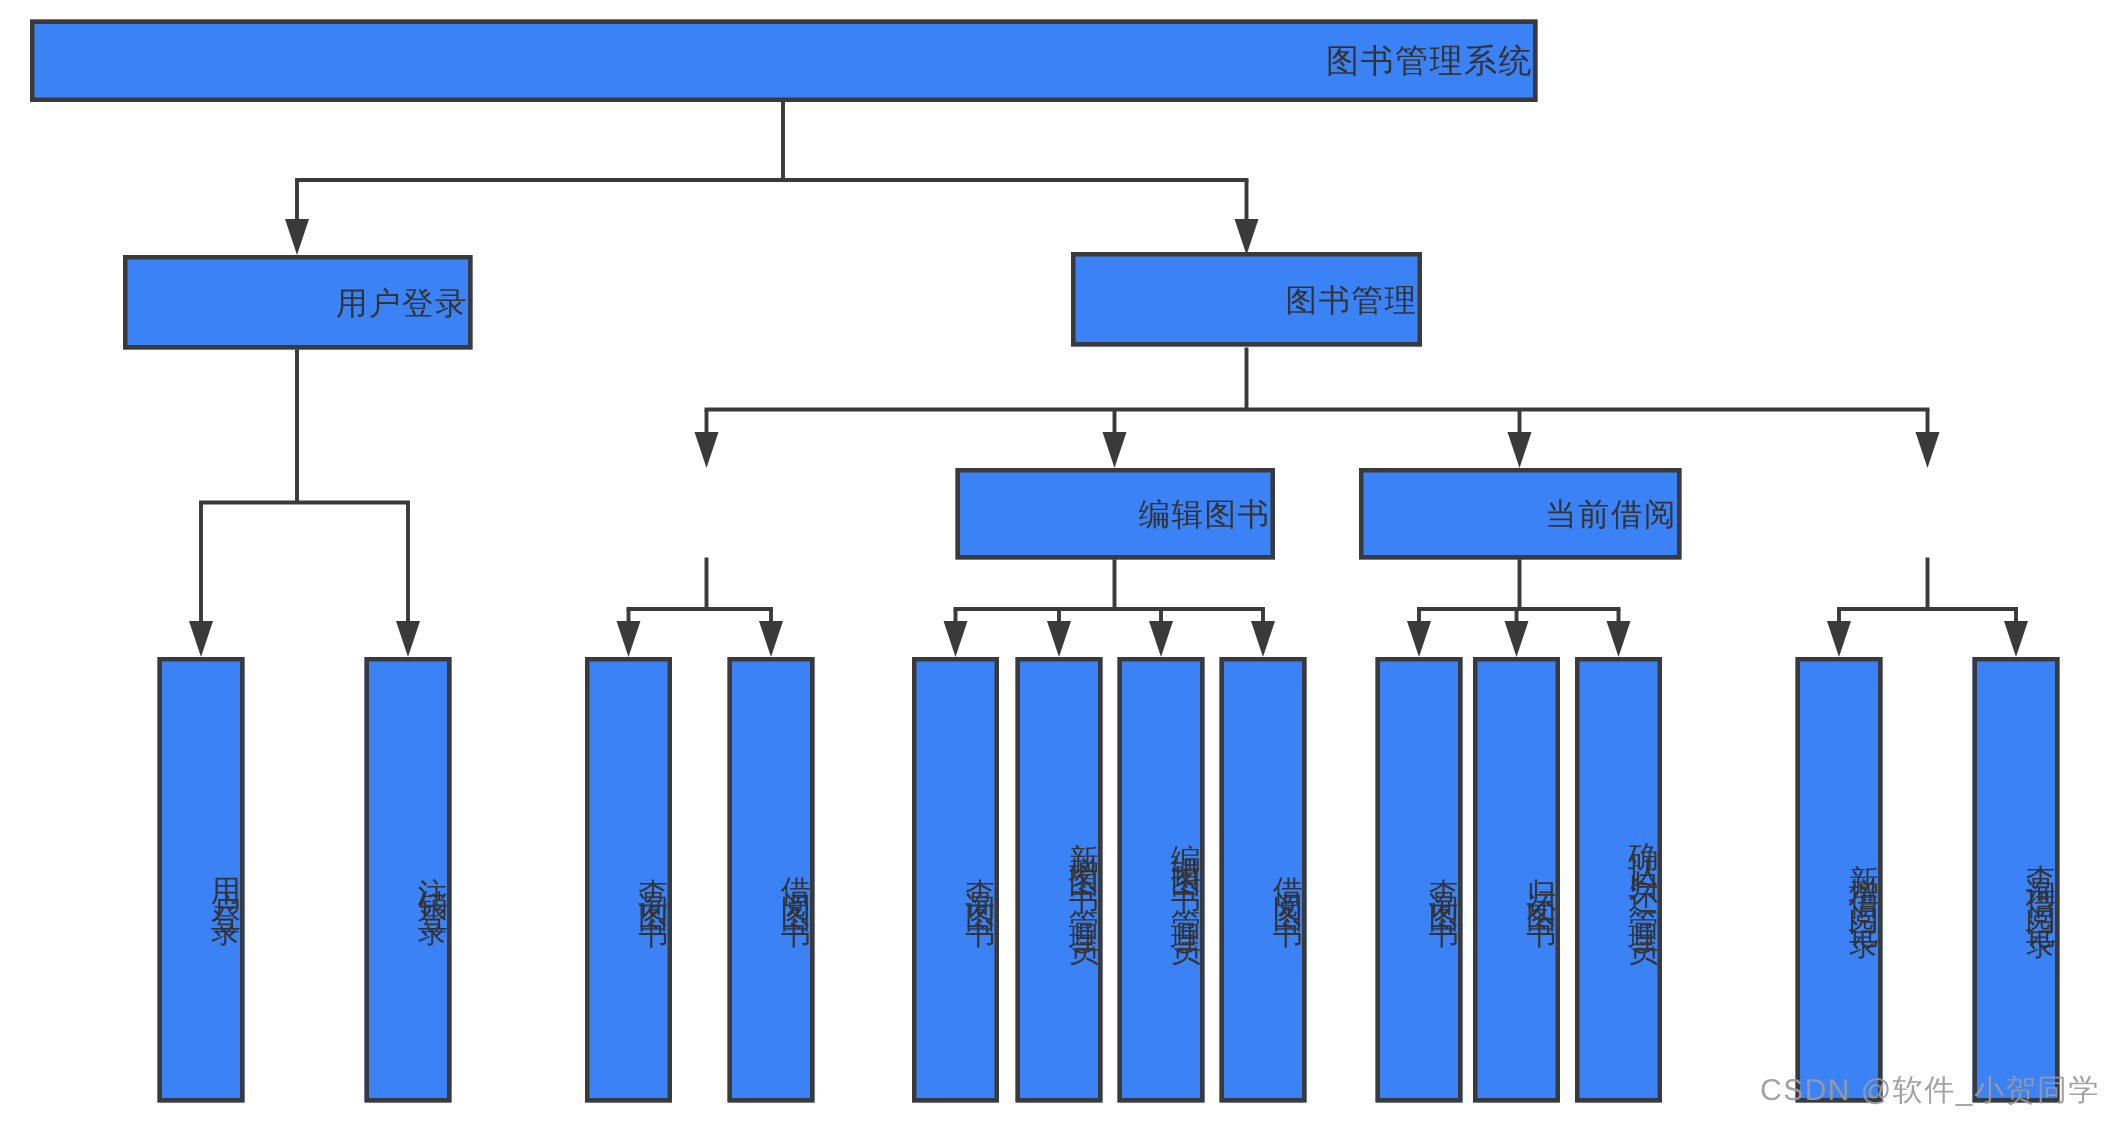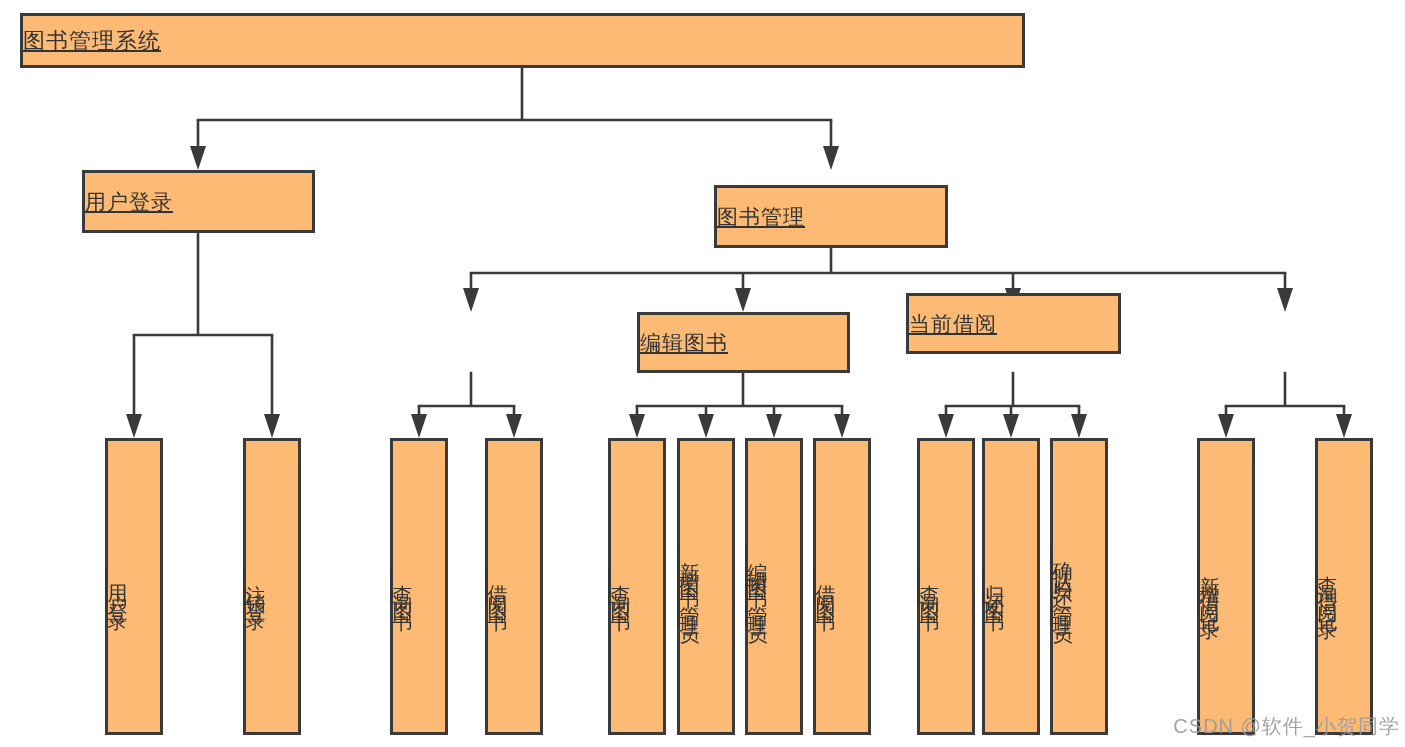--- a/index.html
+++ b/index.html
@@ -11,25 +11,24 @@
     position:relative; width:1405px; height:747px; overflow:hidden;
     background:var(--background);
     font-family:"Liberation Sans","DejaVu Sans",sans-serif;
     color:var(--text);
   }
   #connectors{position:absolute;left:0;top:0;width:1405px;height:747px;}
   #connectors path{stroke:var(--line);stroke-width:2.6;fill:none;}
   #connectors path.bar{stroke-linecap:square;}
   #connectors polygon{fill:var(--line);stroke:none;}
   .node{
-    position:absolute; box-sizing:border-box; background:#fdba74;
+    position:absolute; box-sizing:border-box; background:#3b82f6;
     border:3px solid var(--box-border);
-    display:flex; align-items:center; justify-content:flex-start;
+    display:flex; align-items:center; justify-content:flex-end;
     text-align:center;
-    text-decoration:underline;
   }
   .node.h span{font-size:21px; letter-spacing:1px; white-space:nowrap;}
   .node.root span{font-size:22px;}
   .node.v span{
     writing-mode:vertical-rl; text-orientation:mixed;
     font-size:20px; letter-spacing:9px; line-height:1;
   }
   #watermark{
     position:absolute; right:5px; bottom:7px; z-index:10;
     font-size:20px; color:var(--watermark); opacity:.92;
@@ -89,28 +88,28 @@
       <polygon points="1336,414 1352,414 1344,438"></polygon>
     </svg>
 
   <div class="node h root" style="left:20px;top:13px;width:1005px;height:55px">
     <span>图书管理系统</span>
   </div>
 
   <div class="node h" style="left:82px;top:170px;width:233px;height:63px">
     <span>用户登录</span>
   </div>
-  <div class="node h" style="left:714px;top:185px;width:234px;height:63px">
+  <div class="node h" style="left:714px;top:168px;width:234px;height:63px">
     <span>图书管理</span>
   </div>
 
   <div class="node h" style="left:637px;top:312px;width:213px;height:61px">
     <span>编辑图书</span>
   </div>
-  <div class="node h" style="left:906px;top:293px;width:215px;height:61px">
+  <div class="node h" style="left:906px;top:312px;width:215px;height:61px">
     <span>当前借阅</span>
   </div>
 
   <div class="node v" style="left:105px;top:438px;width:58px;height:297px">
     <span>用户登录</span>
   </div>
   <div class="node v" style="left:243px;top:438px;width:58px;height:297px">
     <span>注销登录</span>
   </div>
   <div class="node v" style="left:390px;top:438px;width:58px;height:297px">

